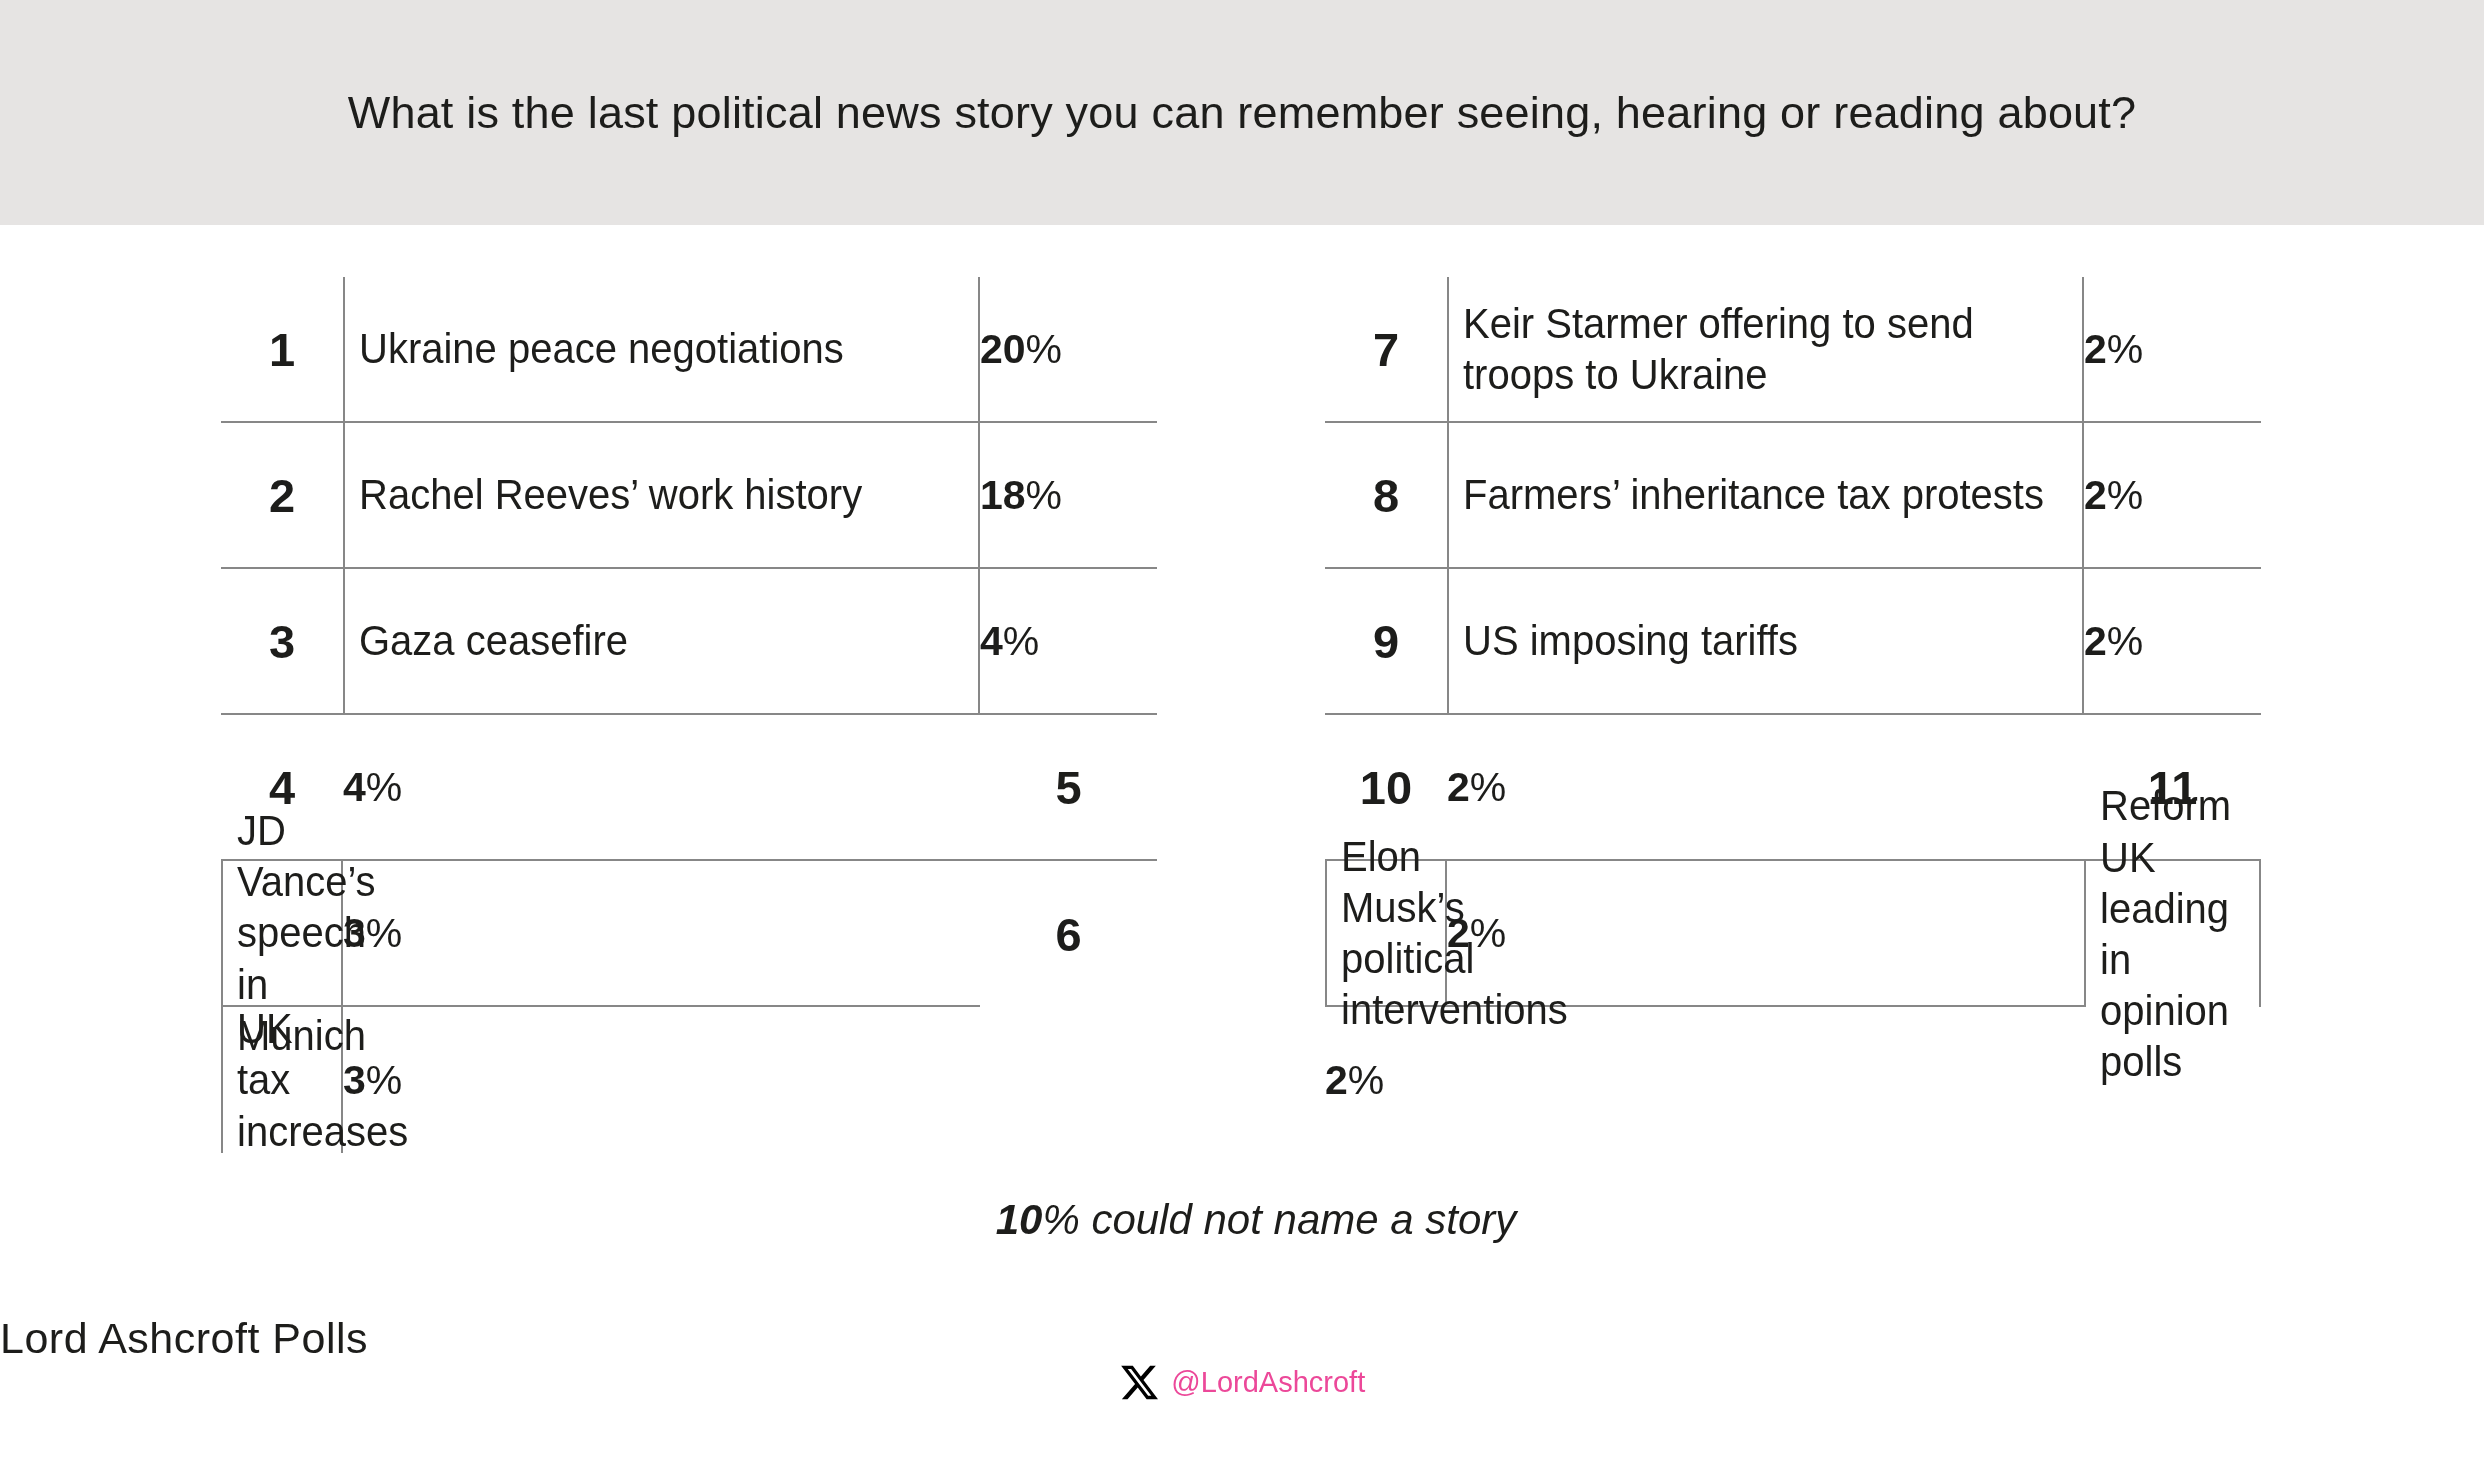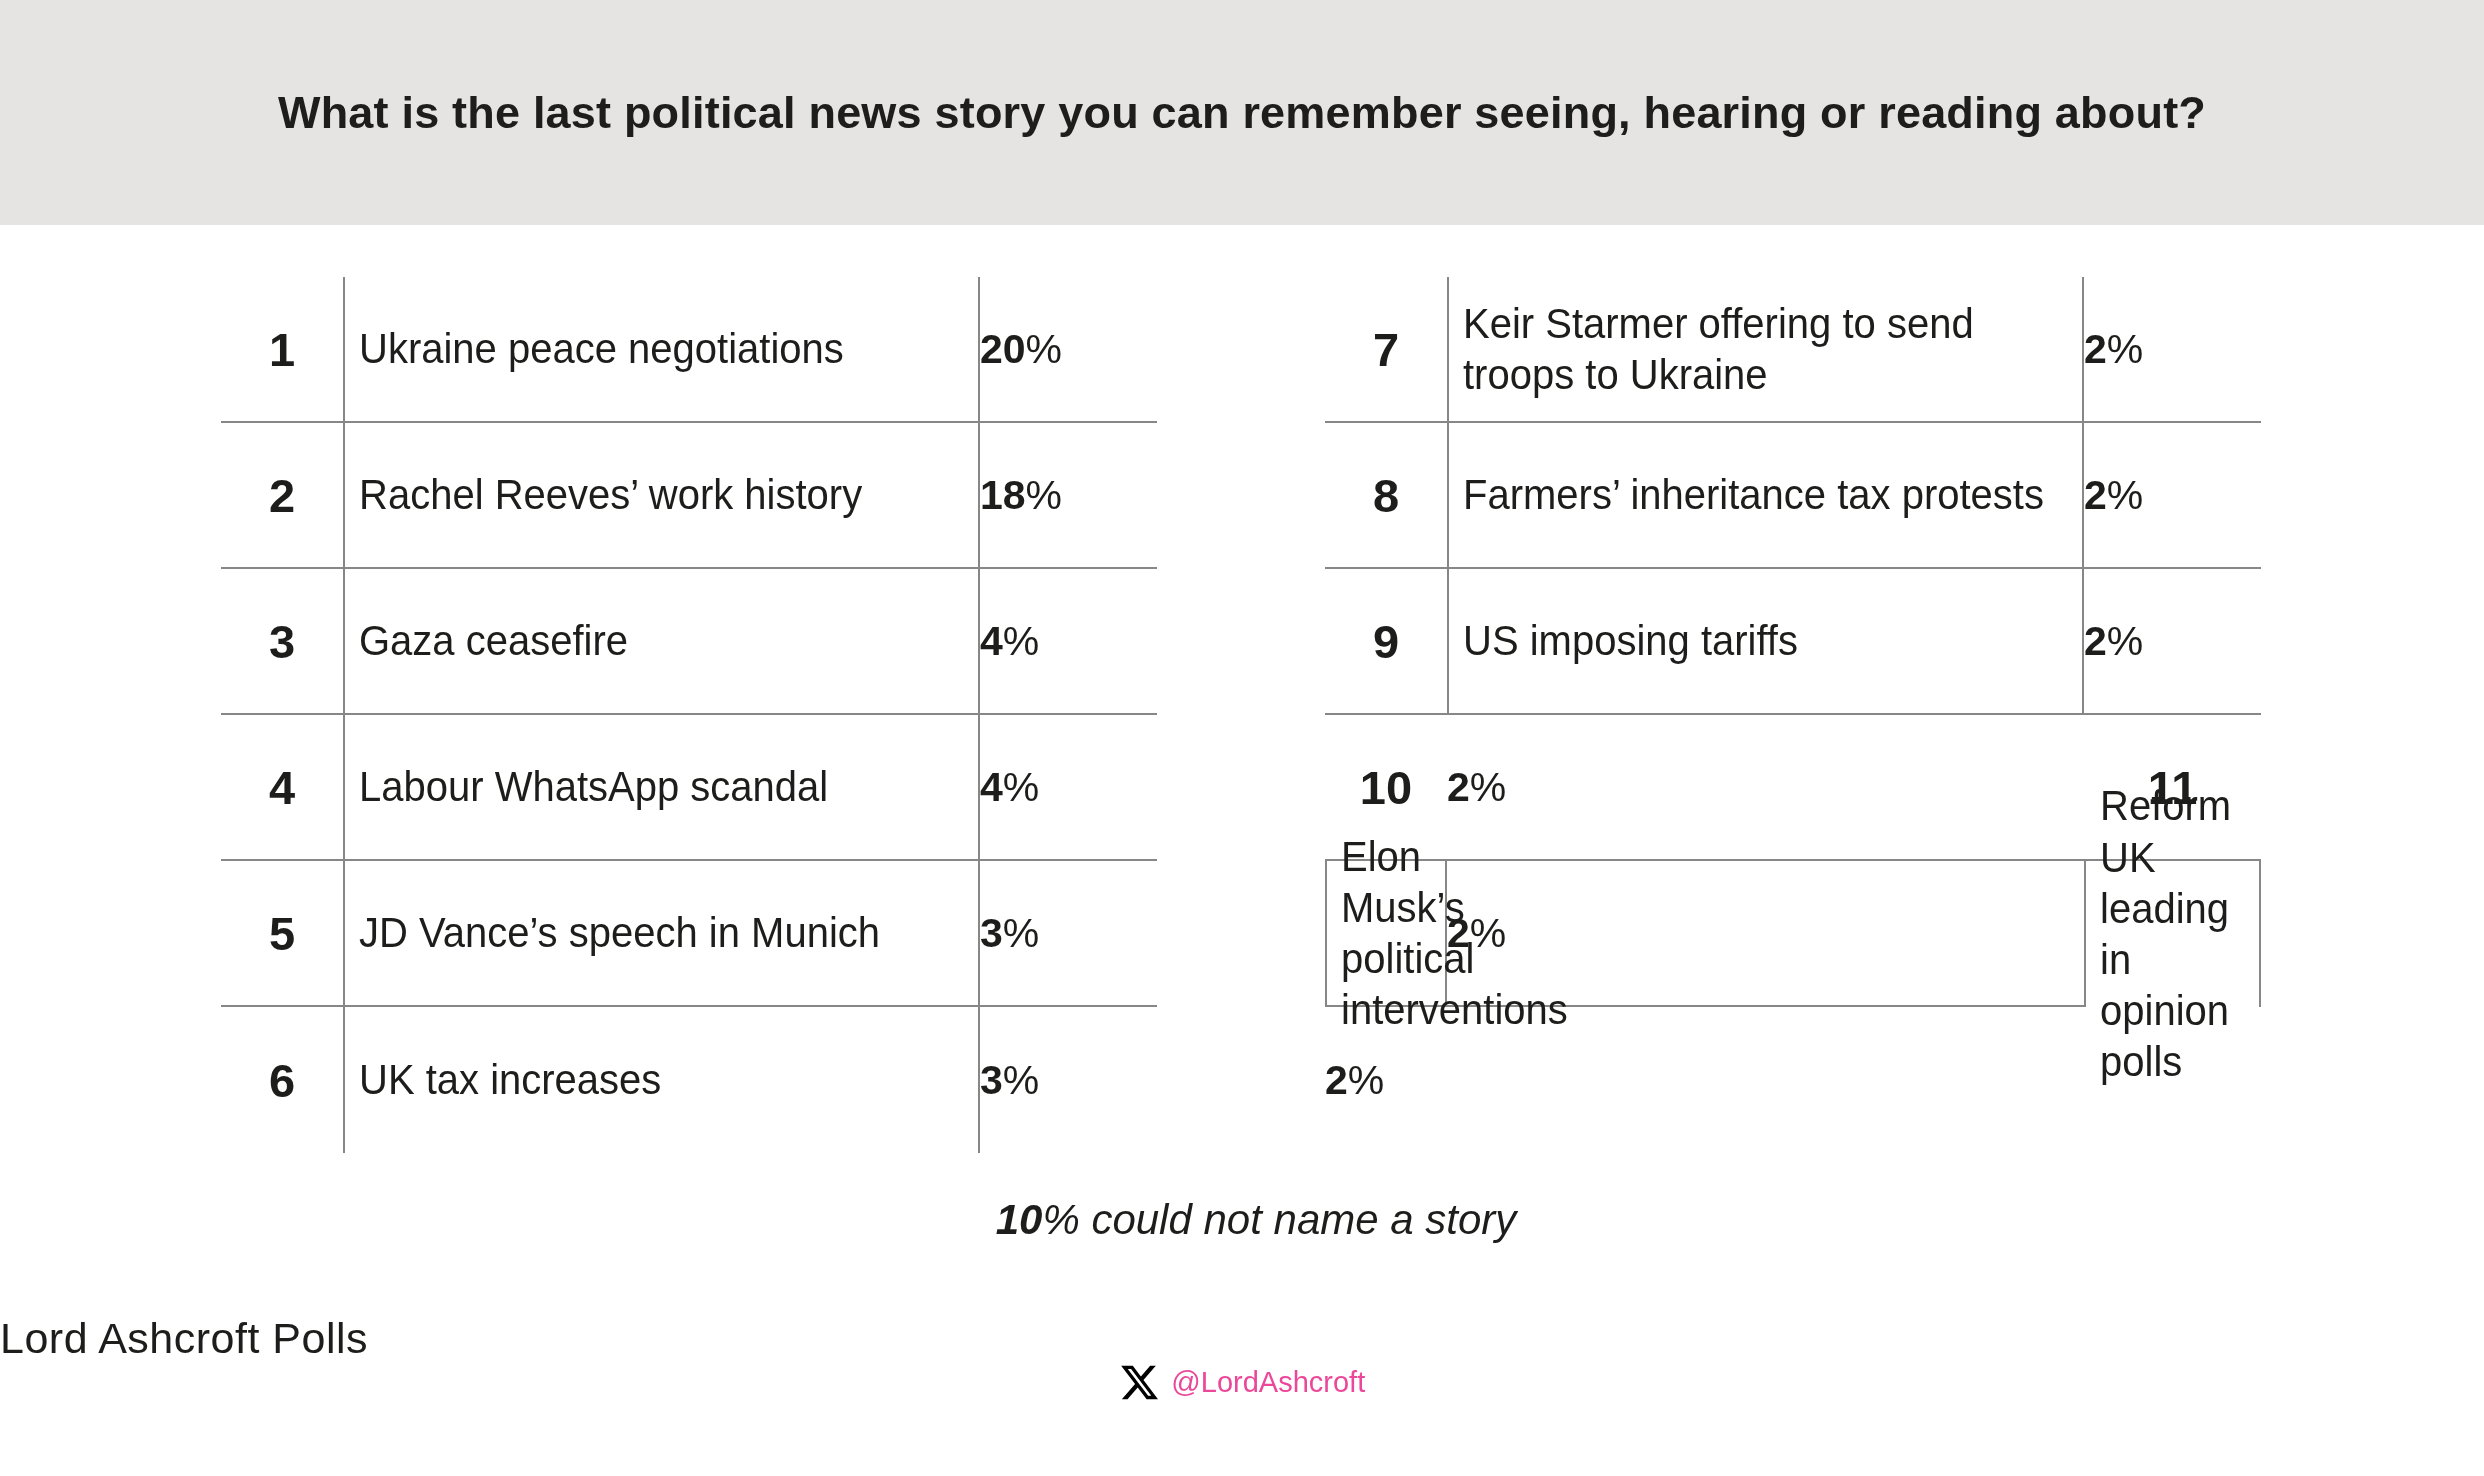--- a/index.html
+++ b/index.html
@@ -8,21 +8,21 @@
     background:#ffffff;color:var(--text,#1d1d1b);
     font-family:"Liberation Sans",sans-serif;
     --band:#e6e4e3;--line:#878787;--text:#1d1d1b;
   }
   .band{
     position:absolute;left:0;top:0;width:2484px;height:225px;
     background:var(--band);
     display:flex;align-items:center;justify-content:center;
   }
   .question{
-    font-size:45px;font-weight:700;letter-spacing:0.2px;margin:12px;
+    font-size:45px;font-weight:400;letter-spacing:0.2px;margin:12px;
     color:var(--text);white-space:nowrap;
   }
   .table{
     position:absolute;top:277px;width:936px;
     display:grid;grid-template-columns:122px 1fr 177px;grid-auto-rows:146px;
   }
   .table-left{left:221px;}
   .table-right{left:1325px;}
   .cell{
     border-bottom:2.4px solid var(--line);
@@ -87,23 +87,20 @@
       </div>
       <div class="cell rank">3</div>
       <div class="cell story">
         <span class="story-text">Gaza ceasefire</span>
       </div>
       <div class="cell pct">
         <span class="pct-num">4</span>
         <span class="pct-sym">%</span>
       </div>
       <div class="cell rank">4</div>
-      <div class="cell story">
-        <span class="story-text">Labour WhatsApp scandal</span>
-      </div>
       <div class="cell pct">
         <span class="pct-num">4</span>
         <span class="pct-sym">%</span>
       </div>
       <div class="cell rank">5</div>
       <div class="cell story">
         <span class="story-text">JD Vance’s speech in Munich</span>
       </div>
       <div class="cell pct">
         <span class="pct-num">3</span>

